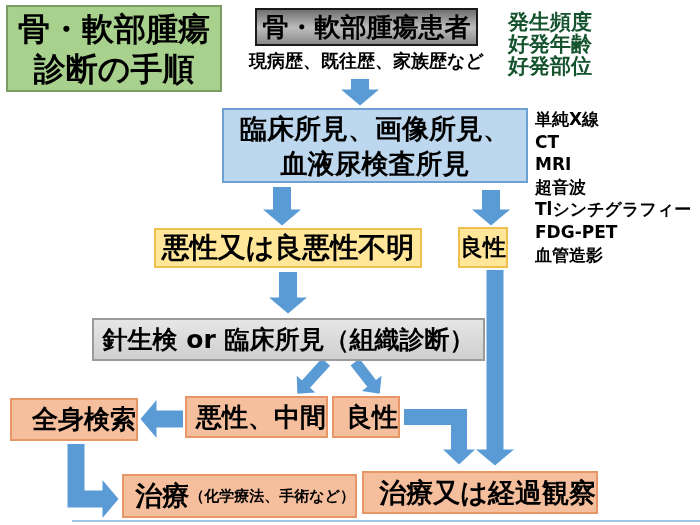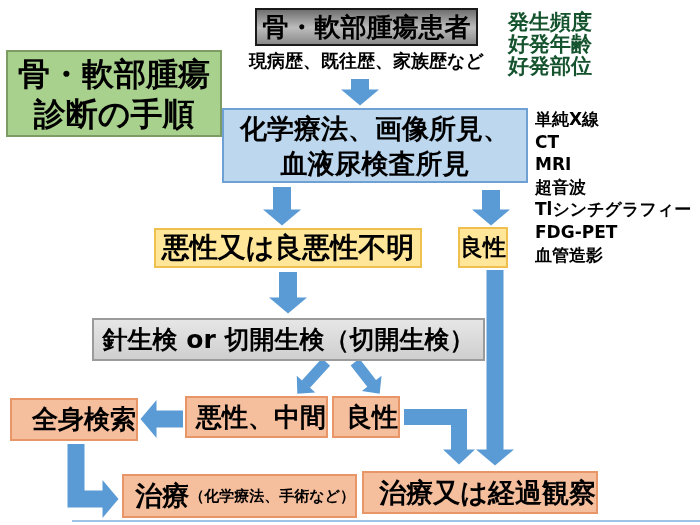--- a/index.html
+++ b/index.html
@@ -44,38 +44,38 @@
     <line x1="491" y1="190" x2="491" y2="210" stroke="#5B9BD5" stroke-width="18" marker-end="url(#ah18)"></line>
     <line x1="288" y1="272" x2="288" y2="298" stroke="#5B9BD5" stroke-width="18" marker-end="url(#ah18)"></line>
     <line x1="495" y1="270" x2="495" y2="450" stroke="#5B9BD5" stroke-width="17" marker-end="url(#ah18)"></line>
     <line x1="326" y1="362" x2="305.7" y2="384.4" stroke="#5B9BD5" stroke-width="11" marker-end="url(#ah11)"></line>
     <line x1="355" y1="362" x2="372" y2="383.8" stroke="#5B9BD5" stroke-width="11" marker-end="url(#ah11)"></line>
     <line x1="183" y1="419" x2="156" y2="419" stroke="#5B9BD5" stroke-width="17" marker-end="url(#ah18)"></line>
     <polyline points="76,444 76,499 103,499" fill="none" stroke="#5B9BD5" stroke-width="17" marker-end="url(#ah18)"></polyline>
     <polyline points="404,417 459,417 459,450" fill="none" stroke="#5B9BD5" stroke-width="16" marker-end="url(#ah16)"></polyline>
   </svg>
 
-  <div class="abs box green-box bold" style="left:6px;top:5px;width:216px;height:87px;font-size:32px;line-height:40px;flex-direction:column;margin-top:45px;">
+  <div class="abs box green-box bold" style="left:6px;top:5px;width:216px;height:87px;font-size:32px;line-height:40px;flex-direction:column;">
     <div>骨・軟部腫瘍</div>
     <div>診断の手順</div>
   </div>
 
   <div class="abs box graydark-box bold" style="left:255px;top:8px;width:223px;height:38px;font-size:26px;">
     <span>骨・軟部腫瘍患者</span>
   </div>
   <div class="abs" style="left:245px;top:49px;width:243px;text-align:center;font-size:18px;font-weight:600;white-space:nowrap;">現病歴、既往歴、家族歴など</div>
 
   <div class="abs" style="left:508px;top:11px;">
     <div class="red-note">発生頻度</div>
     <div class="red-note">好発年齢</div>
     <div class="red-note">好発部位</div>
   </div>
 
   <div class="abs box blue-box bold" style="left:222px;top:108px;width:306px;height:75px;font-size:27px;line-height:35px;flex-direction:column;">
-    <div>化学療法、画像所見、</div>
+    <div>臨床所見、画像所見、</div>
     <div>血液尿検査所見</div>
   </div>
 
   <div class="abs" style="left:535px;top:108px;">
     <div class="modality">単純X線</div>
     <div class="modality">CT</div>
     <div class="modality">MRI</div>
     <div class="modality">超音波</div>
     <div class="modality">Tlシンチグラフィー</div>
     <div class="modality">FDG-PET</div>
@@ -83,21 +83,21 @@
   </div>
 
   <div class="abs box yellow-box bold" style="left:154px;top:228px;width:268px;height:40px;font-size:28px;white-space:nowrap;">
     <span>悪性又は良悪性不明</span>
   </div>
   <div class="abs box yellow-box bold" style="left:458px;top:227px;width:50px;height:41px;font-size:23px;">
     <span>良性</span>
   </div>
 
   <div class="abs box graylight-box bold" style="left:92px;top:318px;width:393px;height:43px;font-size:25px;white-space:nowrap;">
-    <span>針生検 or 切開生検（切開生検）</span>
+    <span>針生検 or 臨床所見（組織診断）</span>
   </div>
 
   <div class="abs box orange-box bold" style="left:10px;top:398px;width:128px;height:43px;font-size:26px;">
     <span>全身検索</span>
   </div>
   <div class="abs box orange-box bold" style="left:185px;top:396px;width:143px;height:42px;font-size:26px;white-space:nowrap;">
     <span>悪性、中間</span>
   </div>
   <div class="abs box orange-box bold" style="left:332px;top:396px;width:68px;height:42px;font-size:26px;">
     <span>良性</span>

